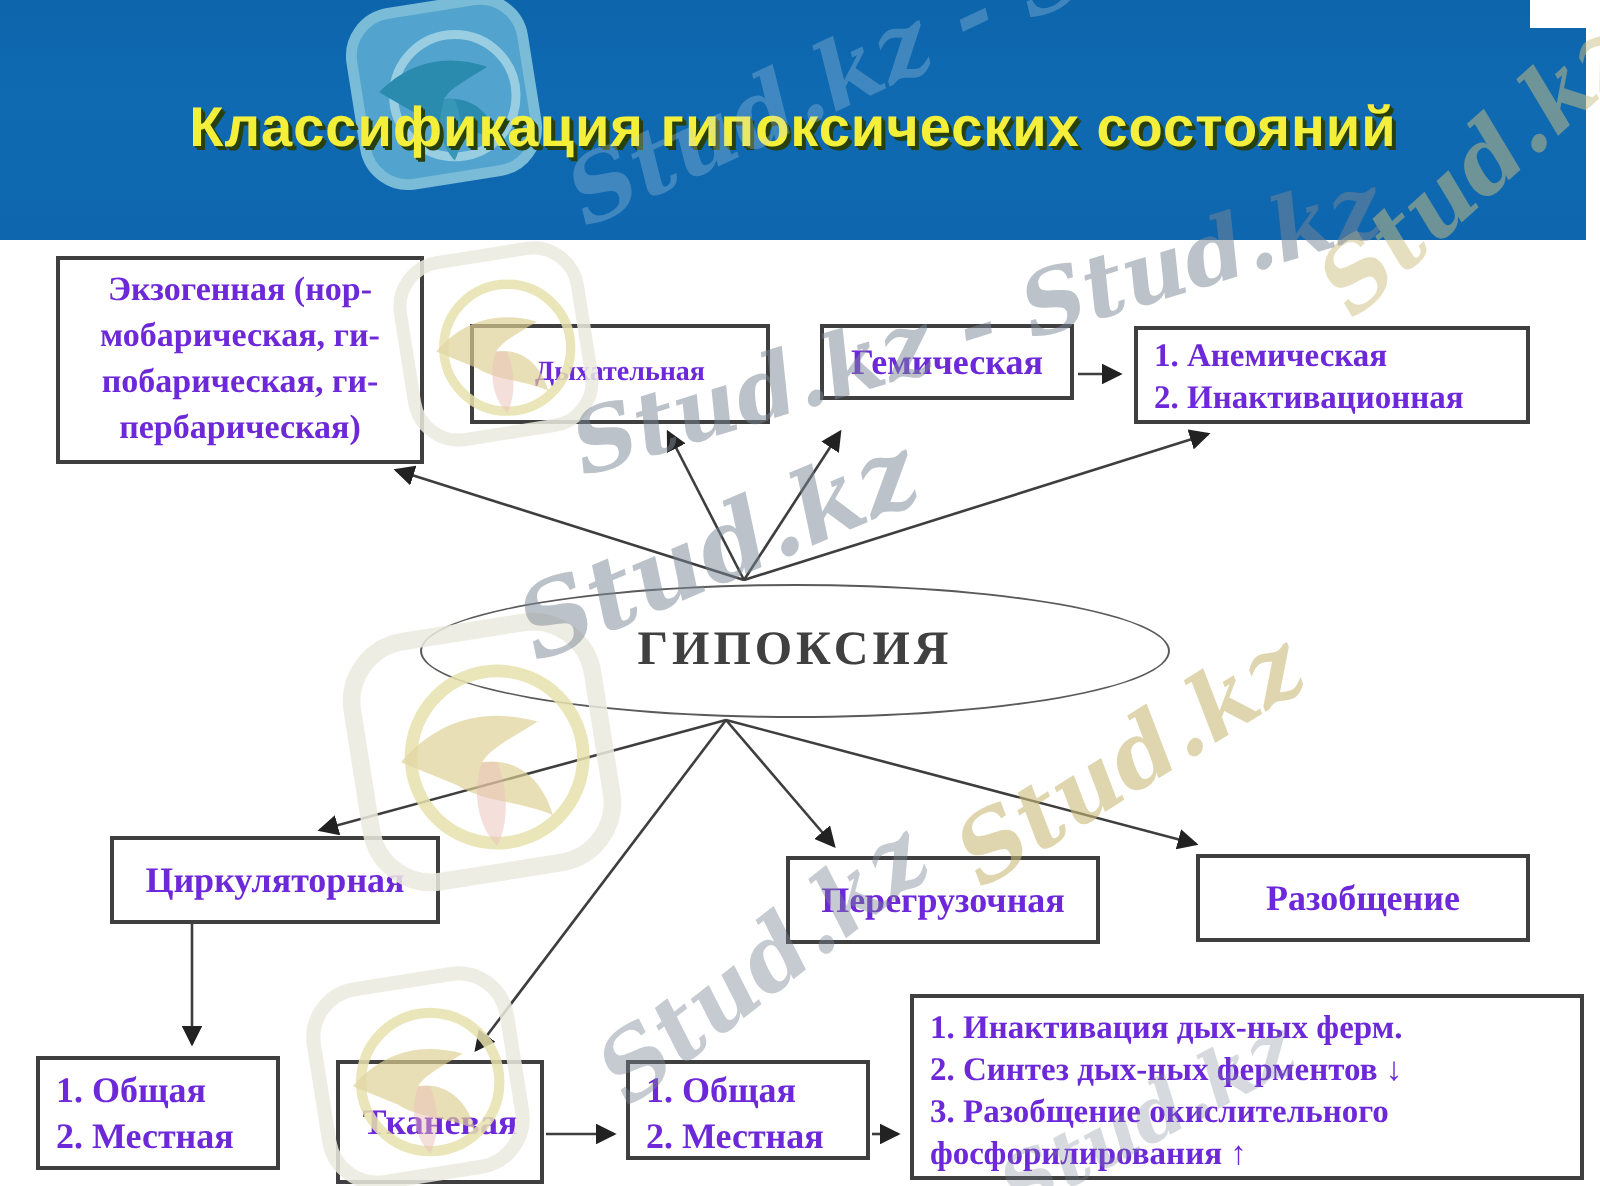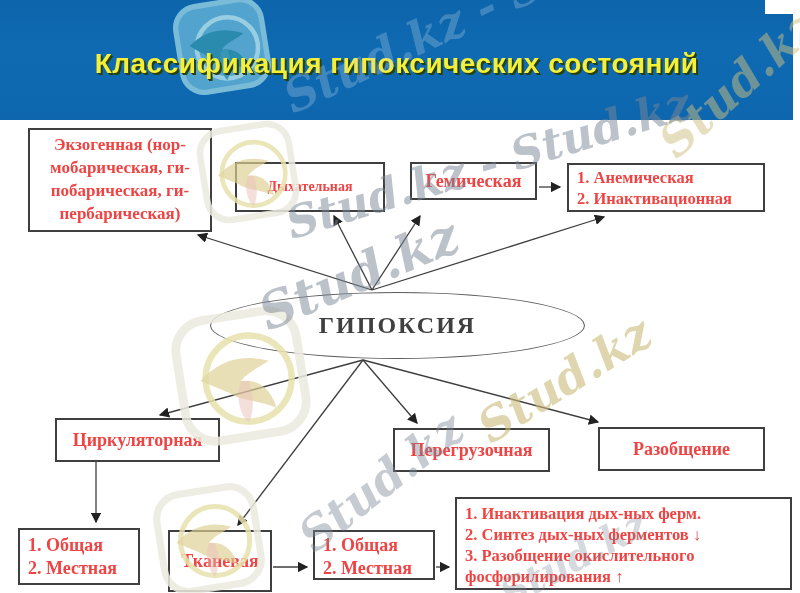--- a/index.html
+++ b/index.html
@@ -22,21 +22,21 @@
     font-weight:bold;font-size:28px;letter-spacing:.5px;
     color:#f3ef3b;
     text-shadow:2px 2px 0 #27400e, 1px 1px 0 #27400e;
     white-space:nowrap;
   }
   
   .diagram{position:absolute;left:0;top:120px;width:800px;height:473px;}
   .arrows{position:absolute;left:0;top:0;width:800px;height:473px;z-index:1;}
   .box{
     position:absolute;box-sizing:border-box;z-index:2;
-    border:2px solid #3f3f3f;background:#ffffff;color:#ef4444;
+    border:2px solid #3f3f3f;background:#ffffff;color:#6d28d9;
     font-family:"Liberation Serif",serif;font-weight:bold;
   }
   .center{display:flex;align-items:center;justify-content:center;text-align:center;}
   .center span{white-space:pre-line;}
   .list{padding:2px 8px;line-height:1.3;white-space:pre-line;}
   .ellipse{
     position:absolute;box-sizing:border-box;z-index:2;
     border:1.5px solid #5a5a5a;border-radius:50%;background:#ffffff;
     display:flex;align-items:center;justify-content:center;
     font-family:"Liberation Serif",serif;font-weight:bold;color:#404040;

